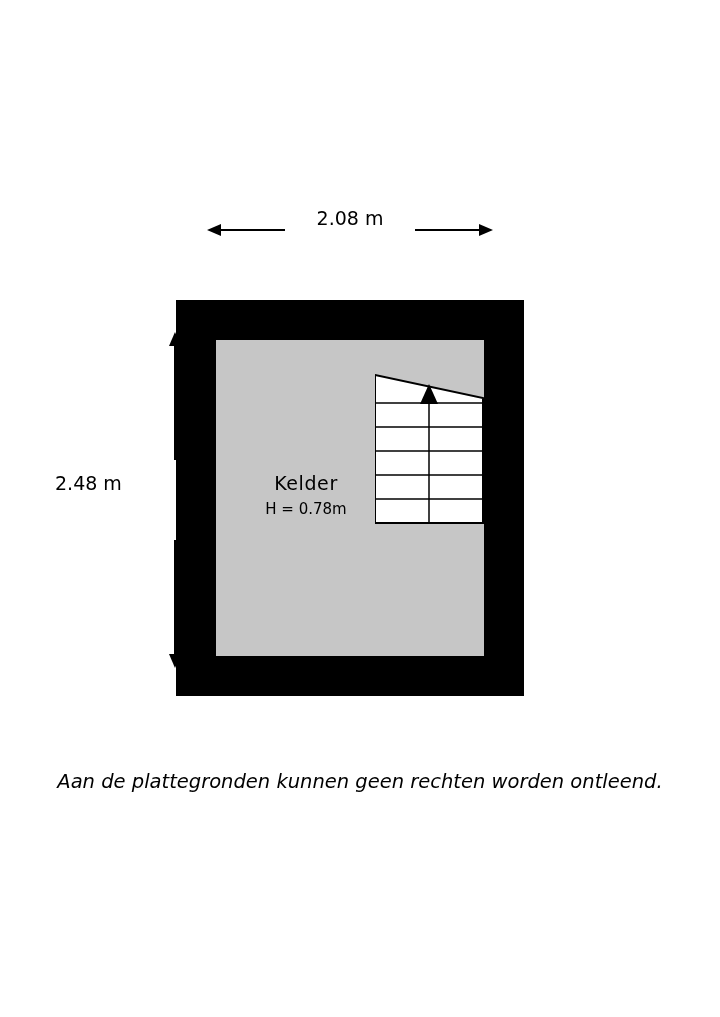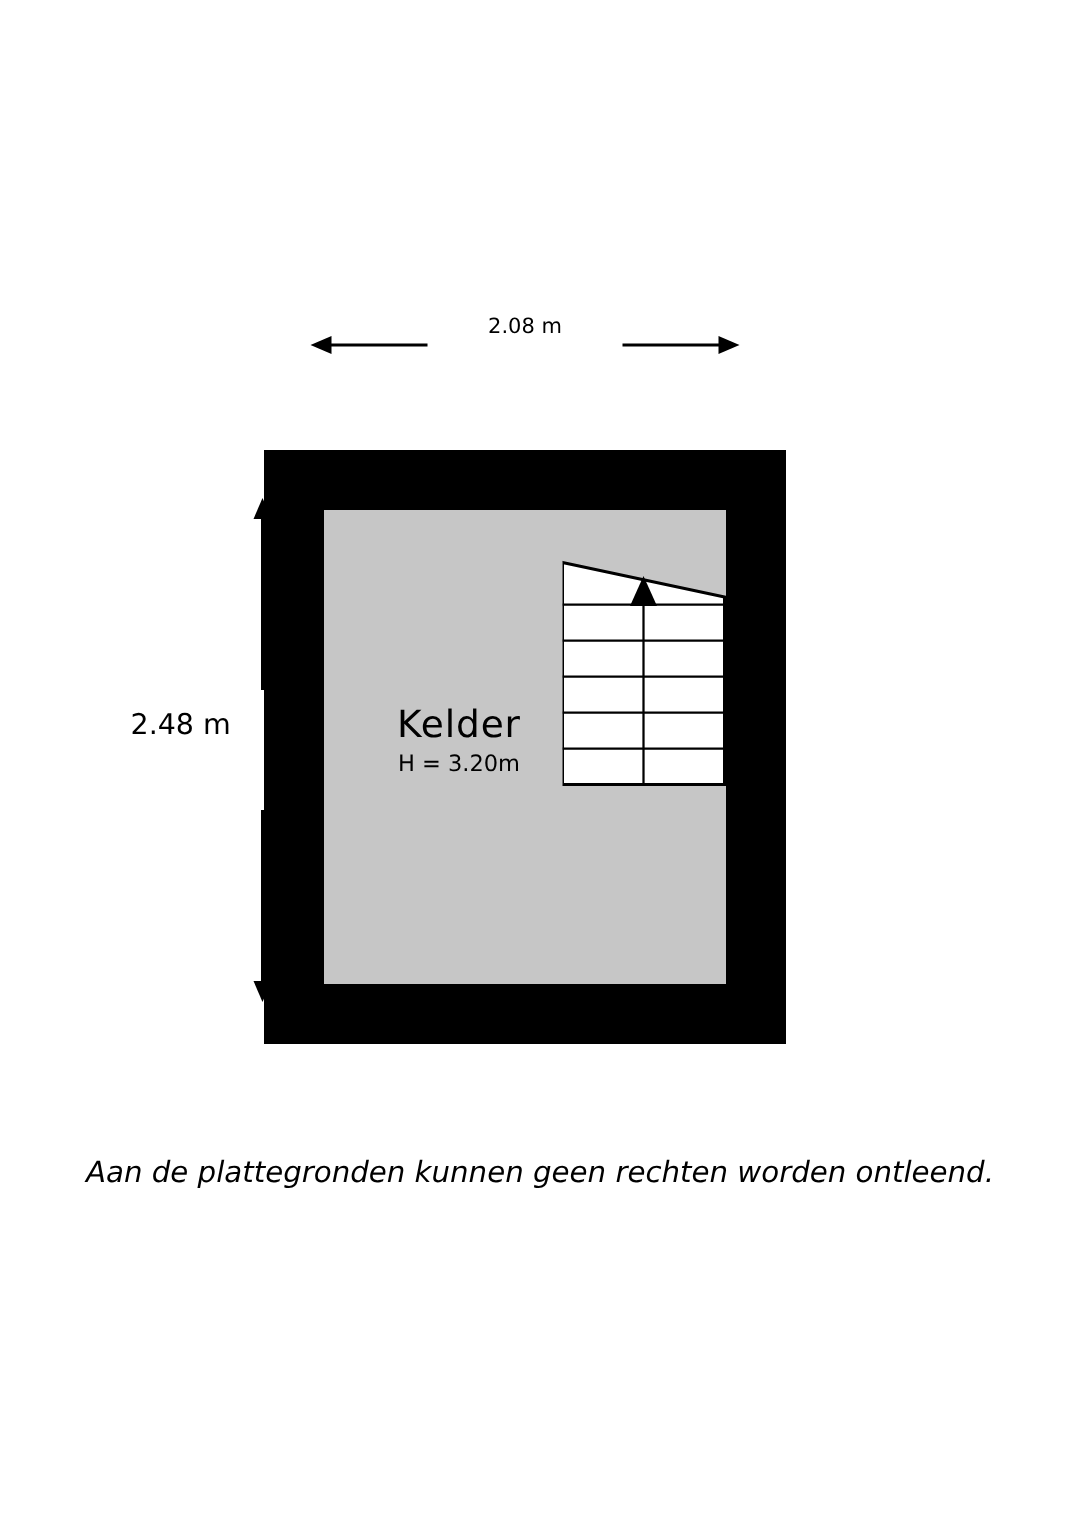--- a/index.html
+++ b/index.html
@@ -47,21 +47,21 @@
   
   .room-label {
     position: absolute;
     left: 216px;
     top: 470px;
     width: 180px;
     text-align: center;
     color: #000000;
   }
   .room-name {
-    font-size: 25px;
+    font-size: 19px;
     letter-spacing: 0.6px;
     line-height: 26px;
   }
   .room-height {
     font-size: 15px;
     line-height: 22px;
     margin-top: 2px;
   }
 
   
@@ -80,41 +80,40 @@
     top: 205px;
     width: 290px;
     height: 50px;
   }
   .dim-top-label {
     position: absolute;
     left: 0;
     top: 0;
     width: 290px;
     text-align: center;
-    font-size: 14px;
+    font-size: 19px;
     color: #000000;
     line-height: 26px;
   }
   .dim-left {
     position: absolute;
     left: 55px;
     top: 330px;
     width: 140px;
     height: 340px;
   }
   .dim-left-label {
     position: absolute;
     left: 0;
     top: 140px;
     width: 110px;
     text-align: left;
     font-size: 19px;
     color: #000000;
     line-height: 26px;
-    margin-left: 32px;
   }
 
   
   .disclaimer {
     position: absolute;
     left: 0;
     top: 768px;
     width: 720px;
     text-align: center;
     font-size: 19.5px;
@@ -164,18 +163,18 @@
       <line x1="0" y1="129" x2="108" y2="129" stroke="#000000" stroke-width="1.5"></line>
 
       <line x1="54" y1="19" x2="54" y2="153" stroke="#000000" stroke-width="1.5"></line>
 
       <polygon points="54,14 45,34 63,34" fill="#000000"></polygon>
     </svg>
   </div>
 
   <div class="room-label">
     <div class="room-name">Kelder</div>
-    <div class="room-height">H = 3.20m</div>
+    <div class="room-height">H = 0.78m</div>
   </div>
 
 </div>
 
 <div class="disclaimer">Aan de plattegronden kunnen geen rechten worden ontleend.</div>
 
 </body></html>

